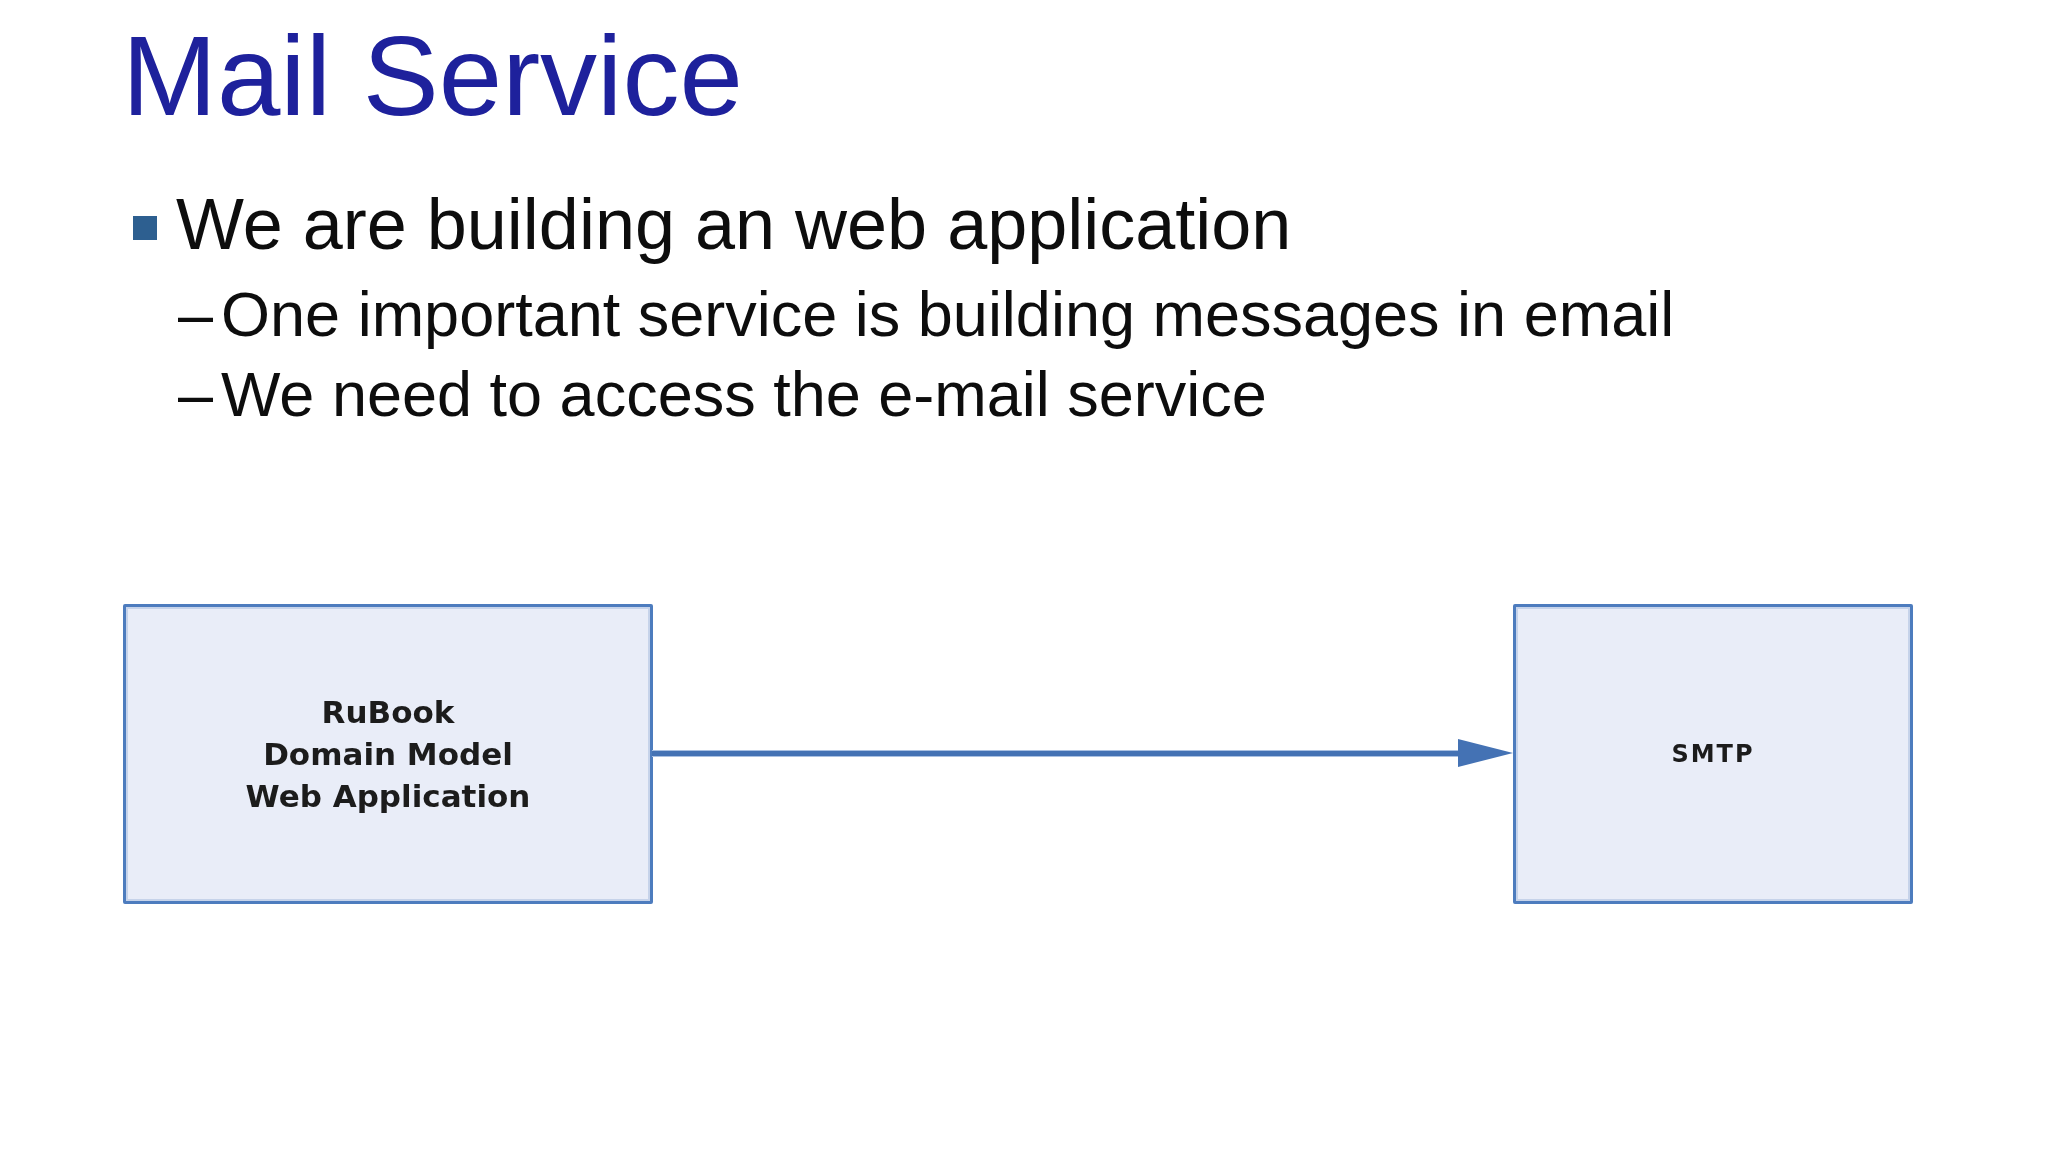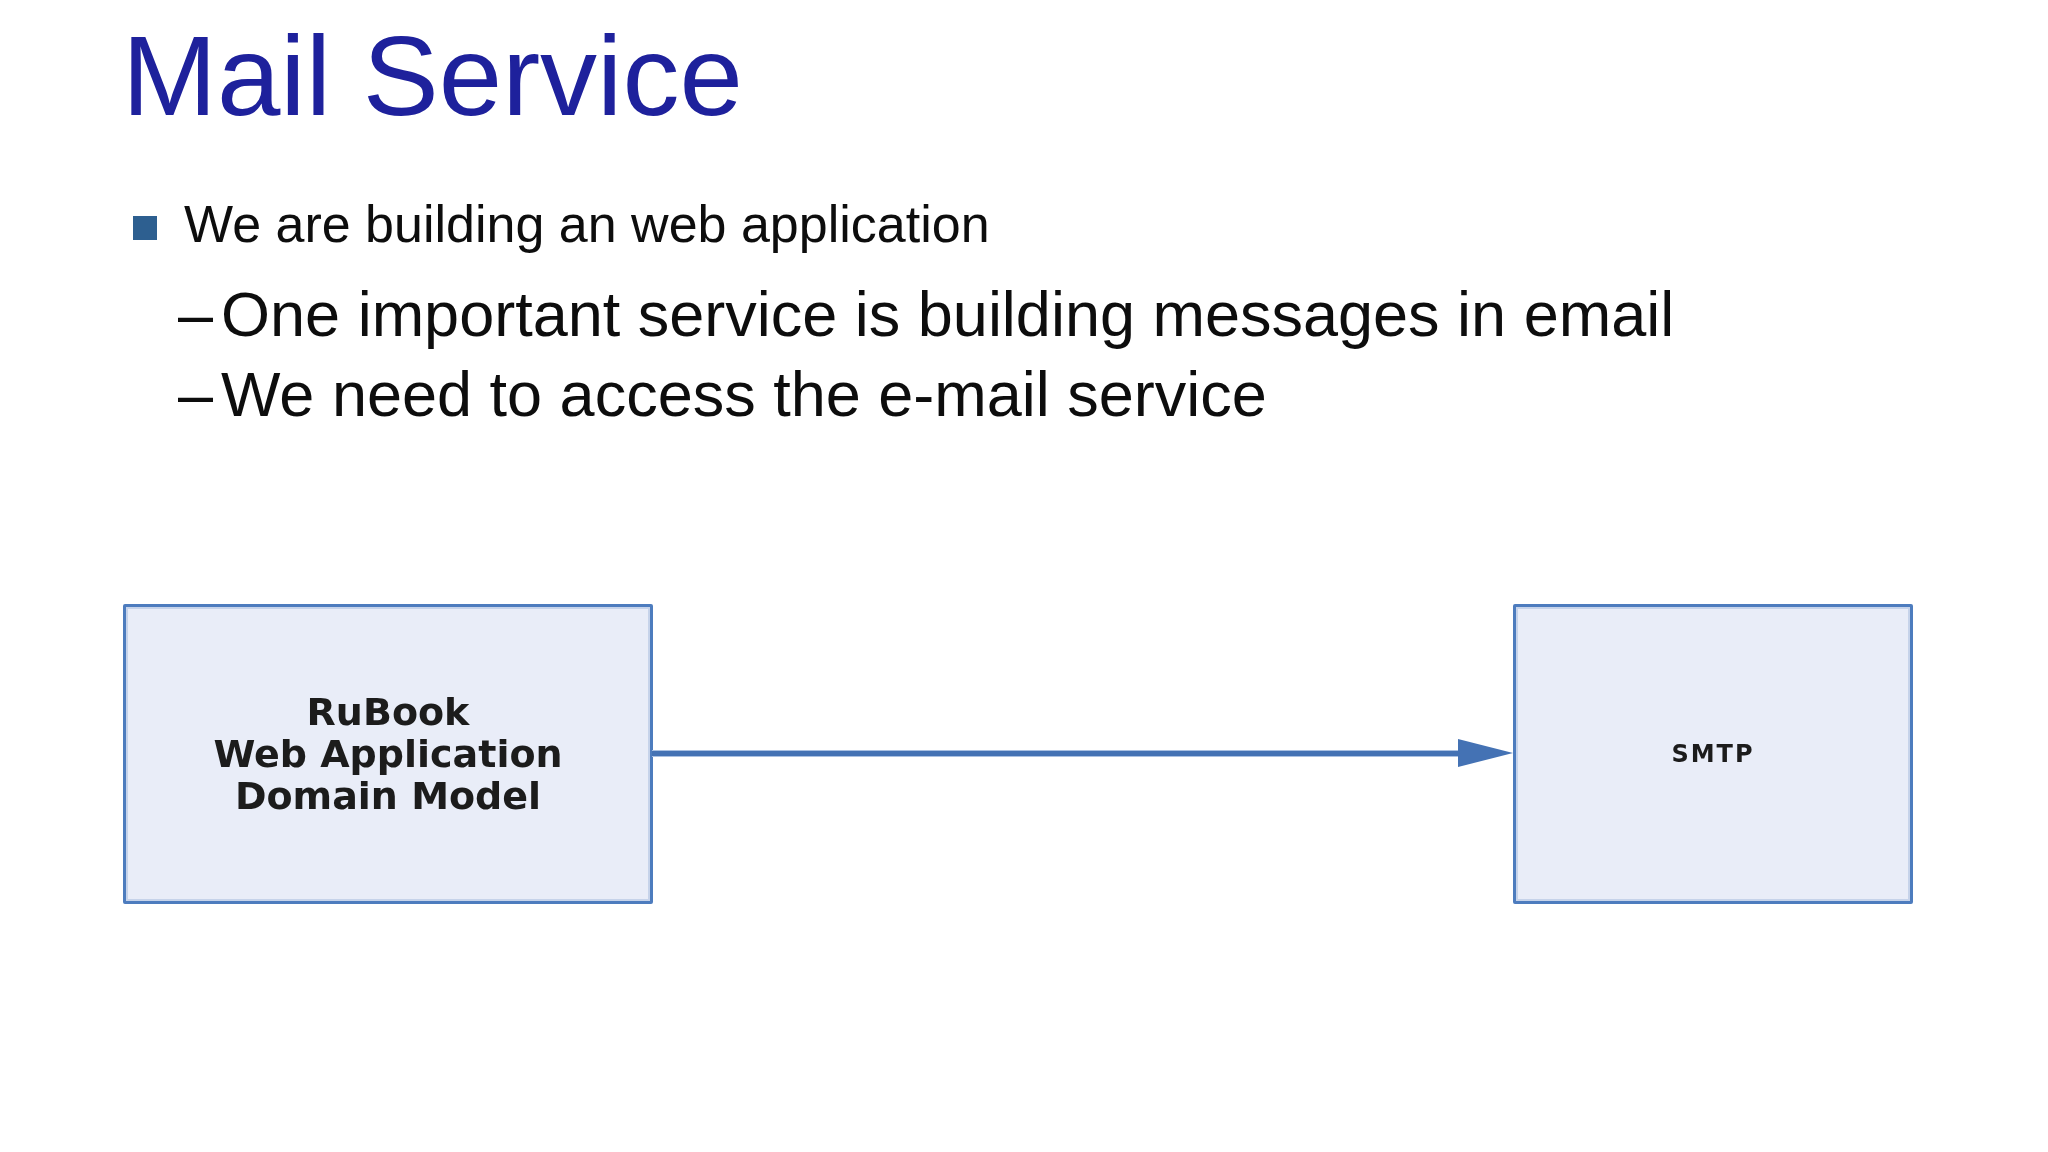--- a/index.html
+++ b/index.html
@@ -34,23 +34,23 @@
   .bullet-square {
     position: absolute;
     left: 133px;
     top: 216px;
     width: 24px;
     height: 24px;
     background: var(--bullet-square-color, #2d5f90);
   }
   .bullet-text {
     position: absolute;
-    left: 184px;
+    left: 176px;
     top: 184px;
-    font-size: 52px;
+    font-size: 72px;
     line-height: 80px;
     color: var(--text-color, #0d0d0d);
     white-space: nowrap;
   }
 
   
   .sub-row {
     position: absolute;
     left: 178px;
     display: flex;
@@ -78,21 +78,21 @@
     text-align: center;
     font-family: "DejaVu Sans", "Liberation Sans", sans-serif;
     font-weight: 700;
     color: var(--box-text-color, #1c1c1c);
   }
   .box-source {
     left: 123px;
     top: 604px;
     width: 530px;
     height: 300px;
-    font-size: 38px;
+    font-size: 31px;
     line-height: 42px;
   }
   .box-target {
     left: 1513px;
     top: 604px;
     width: 400px;
     height: 300px;
     font-size: 24px;
     letter-spacing: 2px;
   }
@@ -134,22 +134,22 @@
     <span>One important service is building messages in email</span>
   </div>
 
   <div class="sub-row sub2">
     <span>–</span>
     <span>We need to access the e-mail service</span>
   </div>
 
   <div class="diagram-box box-source">
     <div>RuBook</div>
+    <div>Domain Model</div>
     <div>Web Application</div>
-    <div>Domain Model</div>
   </div>
 
   <div class="connector-line"></div>
 
   <div class="connector-arrowhead"></div>
 
   <div class="diagram-box box-target">
     <div>SMTP</div>
   </div>
 

